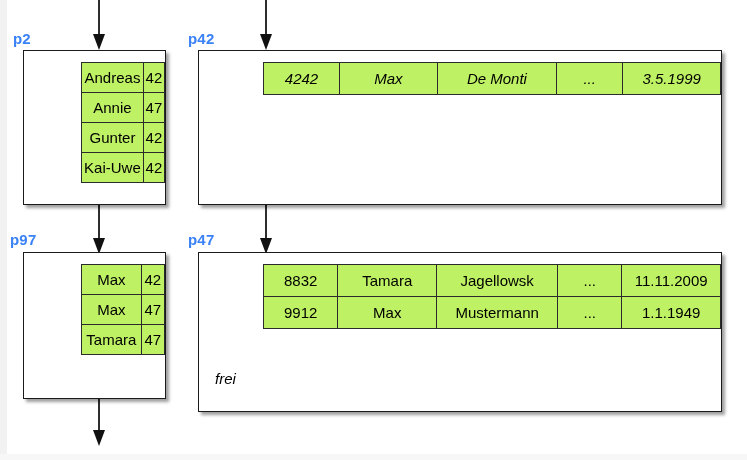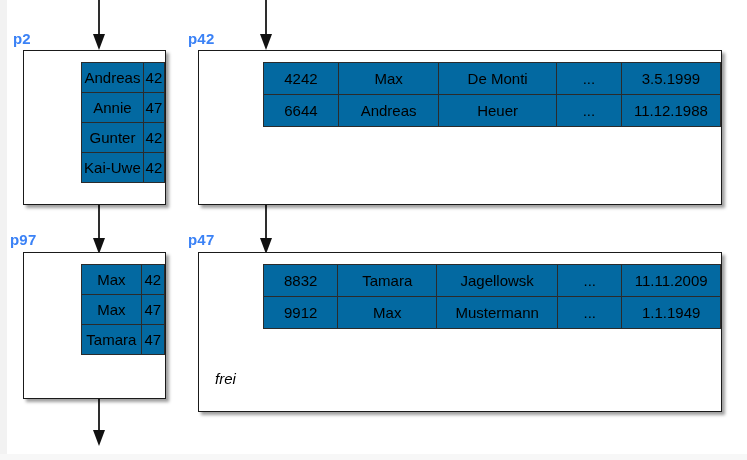--- a/index.html
+++ b/index.html
@@ -51,21 +51,21 @@
     color: #3b82f6;
     letter-spacing: 0.2px;
     white-space: nowrap;
   }
 
   
   .tbl {
     position: absolute;
     border-collapse: collapse;
     table-layout: fixed;
-    background: #0369a1;
+    background: #bef264;
     margin-left: 48px;
   }
   .tbl td {
     border: 1.1px solid #2b2b2b;
     text-align: center;
     vertical-align: middle;
     font-size: 15px;
     color: #000000;
     padding: 0;
     white-space: nowrap;
@@ -151,37 +151,30 @@
         <tr>
           <td class="c-key">Kai-Uwe</td>
           <td class="c-ptr">42</td>
         </tr>
       </tbody>
     </table>
   </div>
 
   <div class="page-label" style="left:188px; top:30px;">p42</div>
 
-  <div class="page-box" style="left:198px; top:50px; width:524px; height:155px;">
+  <div class="page-box" style="left:198px; top:50px; width:524px; height:155px;font-style:italic;">
     <table class="tbl dat-tbl" style="left:16px; top:11px;">
       <tbody>
         <tr>
           <td class="c-id">4242</td>
           <td class="c-first">Max</td>
           <td class="c-last">De Monti</td>
           <td class="c-dots">...</td>
           <td class="c-date">3.5.1999</td>
         </tr>
-        <tr>
-          <td class="c-id">6644</td>
-          <td class="c-first">Andreas</td>
-          <td class="c-last">Heuer</td>
-          <td class="c-dots">...</td>
-          <td class="c-date">11.12.1988</td>
-        </tr>
       </tbody>
     </table>
   </div>
 
   <div class="page-label" style="left:10px; top:231px;">p97</div>
 
   <div class="page-box" style="left:23px; top:252px; width:143px; height:147px;">
     <table class="tbl idx-tbl" style="left:9px; top:11px;">
       <tbody>
         <tr>

